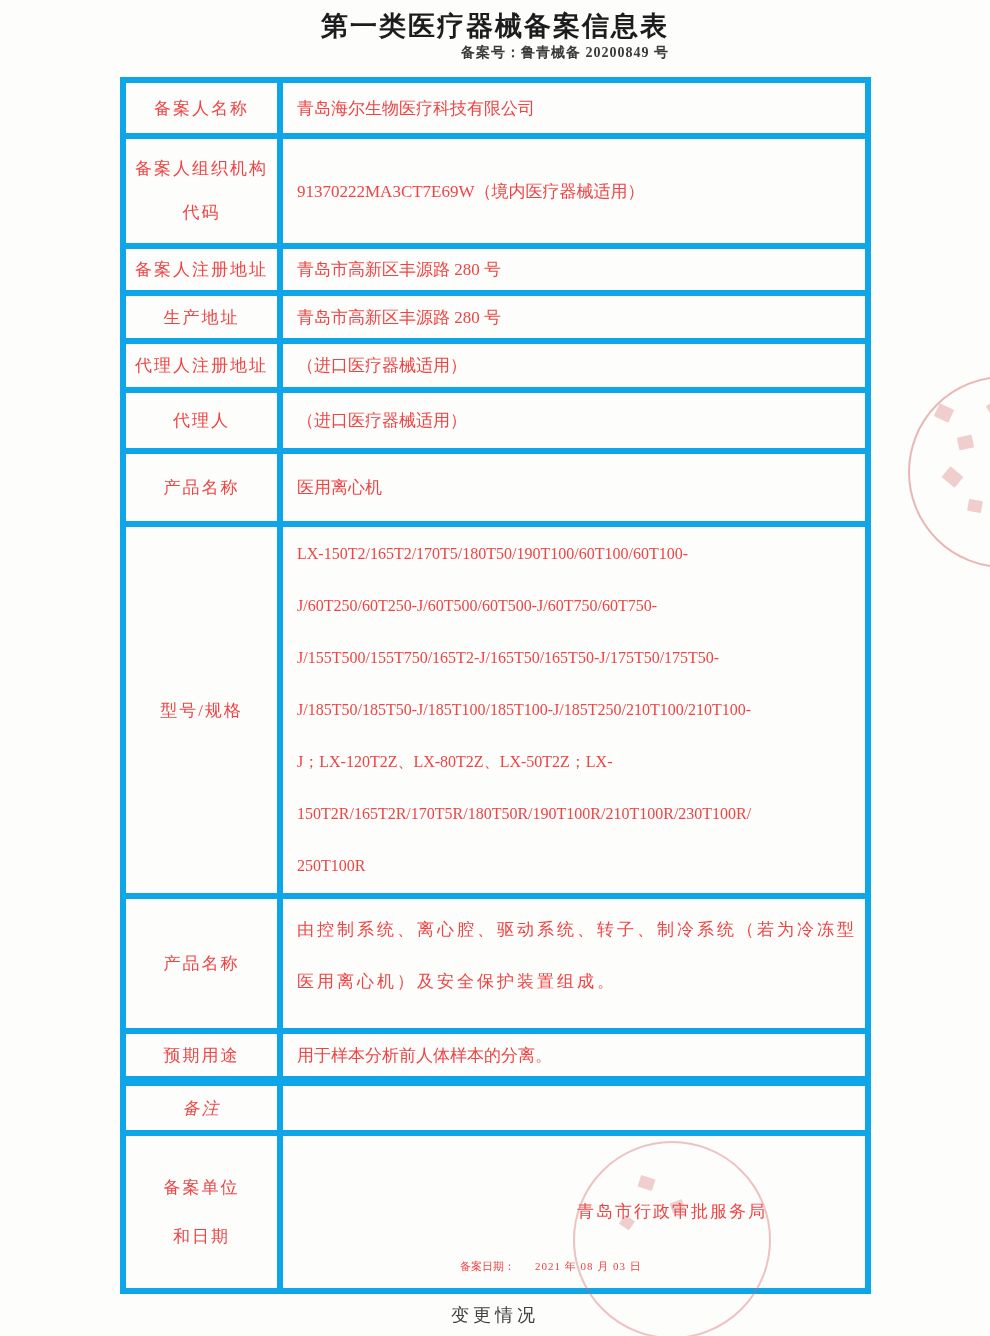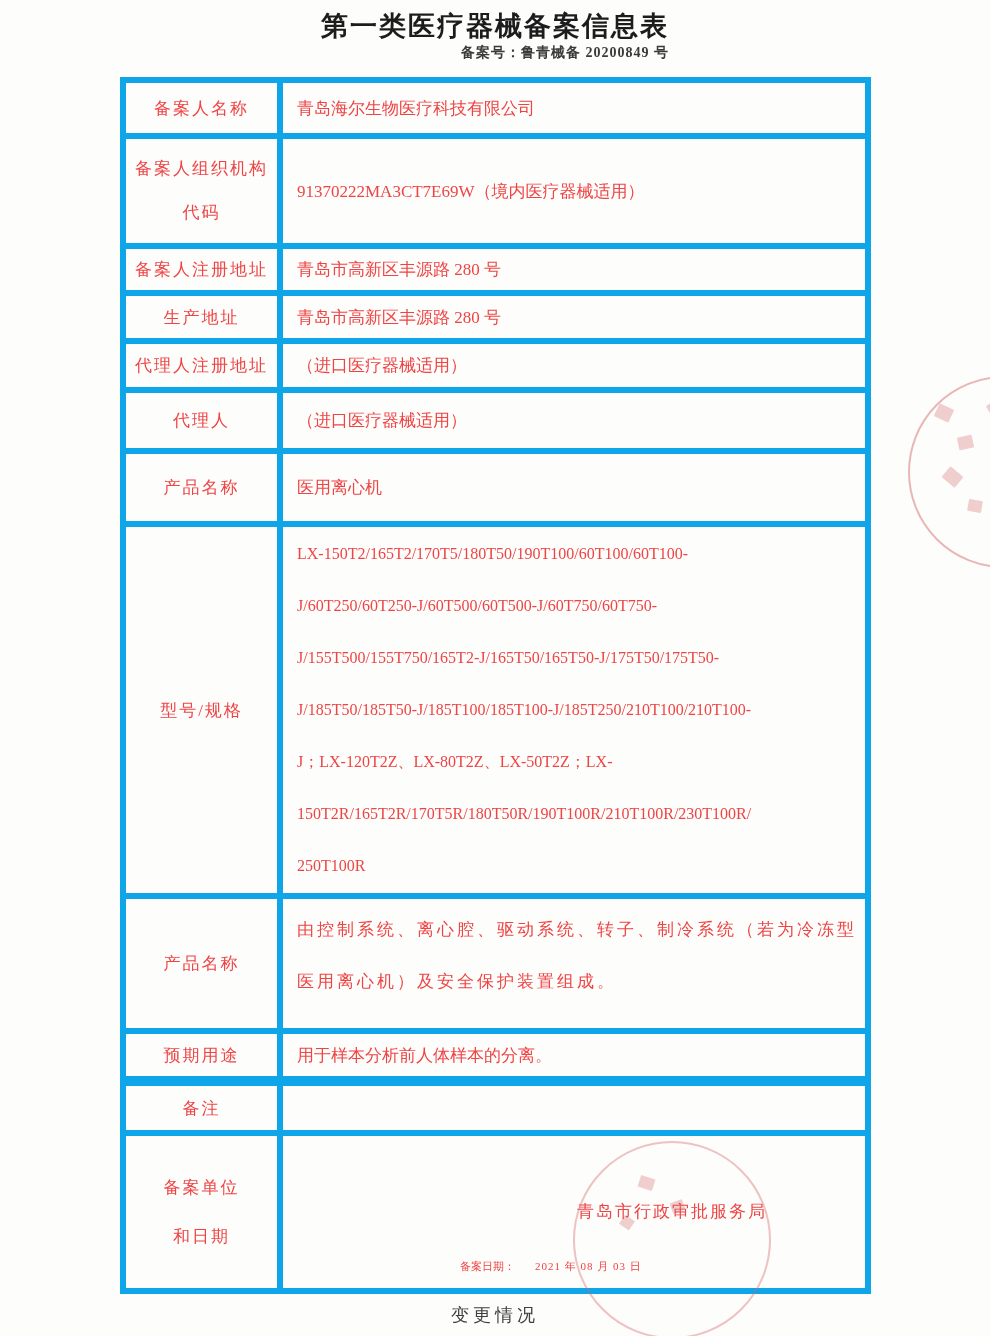--- a/index.html
+++ b/index.html
@@ -178,21 +178,21 @@
     </tr>
     <tr style="height:48px;">
       <td class="lbl">预期用途</td>
       <td class="val">用于样本分析前人体样本的分离。</td>
     </tr>
   </tbody>
     </table>
 
   <table class="form" id="t2">
     <tbody>
-        <tr style="height:50px;">
+        <tr style="height:50px;font-style:italic;">
       <td class="lbl">备注</td>
       <td class="val"></td>
     </tr>
     <tr style="height:158px;">
       <td class="lbl">
         <div class="l2b">备案单位</div>
         <div class="l2b">和日期</div>
       </td>
       <td class="cell-unit-val">
         <div class="authority">青岛市行政审批服务局</div>

